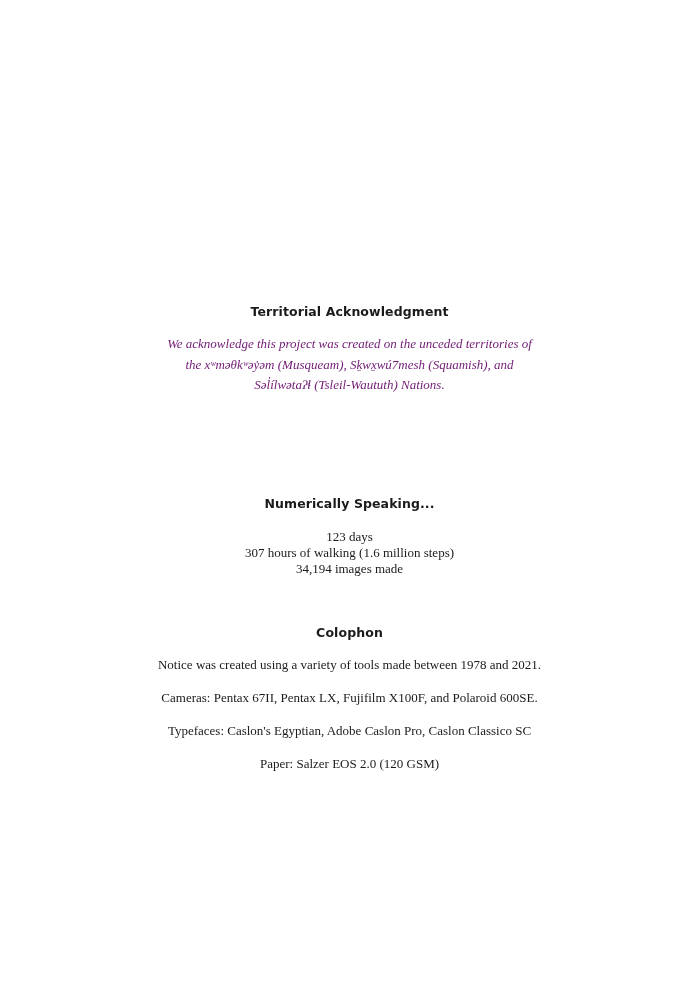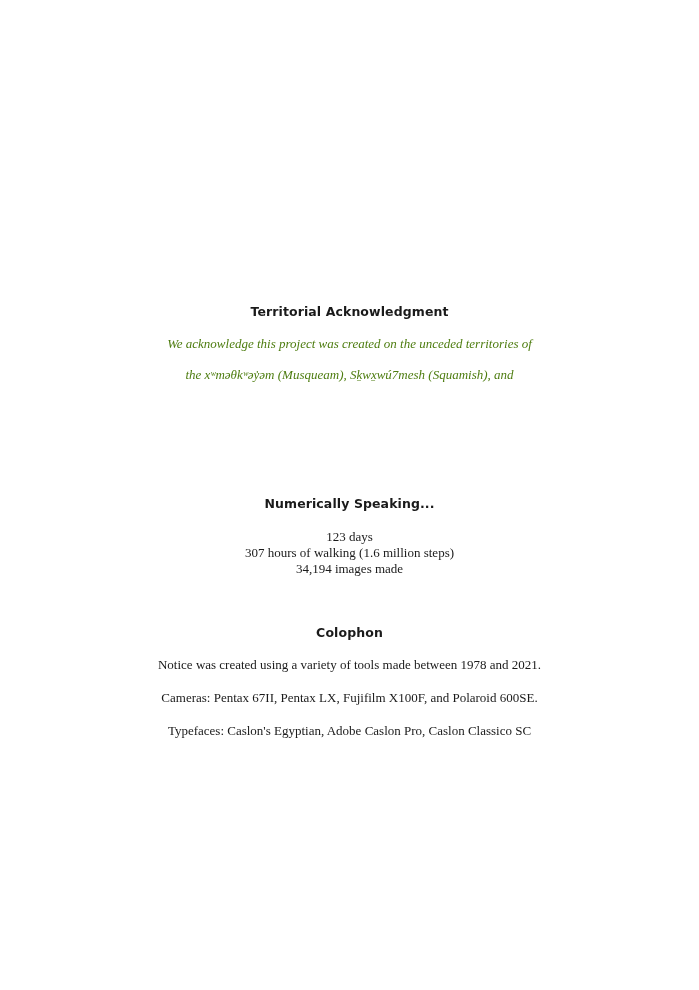--- a/index.html
+++ b/index.html
@@ -27,22 +27,22 @@
       font-size: 12.5px;
       letter-spacing: 0.1px;
       color: #1a1a1a;
       margin: 0;
       line-height: 16px;
     }
     .italic-para {
       font-style: italic;
       font-size: 13px;
       line-height: 16.5px;
-      margin: 14px;
-      color: #4d7c0f;
+      margin: 4px;
+      color: #701a75;
     }
     .line {
       font-size: 13px;
       line-height: 16px;
       margin: 0;
       color: #1a1a1a;
       font-family: Liberation Serif, serif;
     }
     .para {
       font-size: 13px;
@@ -60,27 +60,29 @@
     #sec-colophon .heading { margin-bottom: 16px; }
     #sec-colophon .para { margin-bottom: 17px; }
   </style>
 </head>
 <body>
 
 <section class="section" id="sec-territorial">
   <h2 class="heading">Territorial Acknowledgment</h2>
   <p class="italic-para">We acknowledge this project was created on the unceded territories of</p>
   <p class="italic-para">the xʷməθkʷəy̓əm (Musqueam), Sḵwx̱wú7mesh (Squamish), and</p>
+  <p class="italic-para">Səl̓ílwətaʔɬ (Tsleil-Waututh) Nations.</p>
 </section>
 
 <section class="section" id="sec-numerically">
   <h2 class="heading">Numerically Speaking...</h2>
   <p class="line">123 days</p>
   <p class="line">307 hours of walking (1.6 million steps)</p>
   <p class="line">34,194 images made</p>
 </section>
 
 <section class="section" id="sec-colophon">
   <h2 class="heading">Colophon</h2>
   <p class="para">Notice was created using a variety of tools made between 1978 and 2021.</p>
   <p class="para">Cameras: Pentax 67II, Pentax LX, Fujifilm X100F, and Polaroid 600SE.</p>
   <p class="para">Typefaces: Caslon's Egyptian, Adobe Caslon Pro, Caslon Classico SC</p>
+  <p class="para">Paper: Salzer EOS 2.0 (120 GSM)</p>
 </section>
 
 </body></html>

